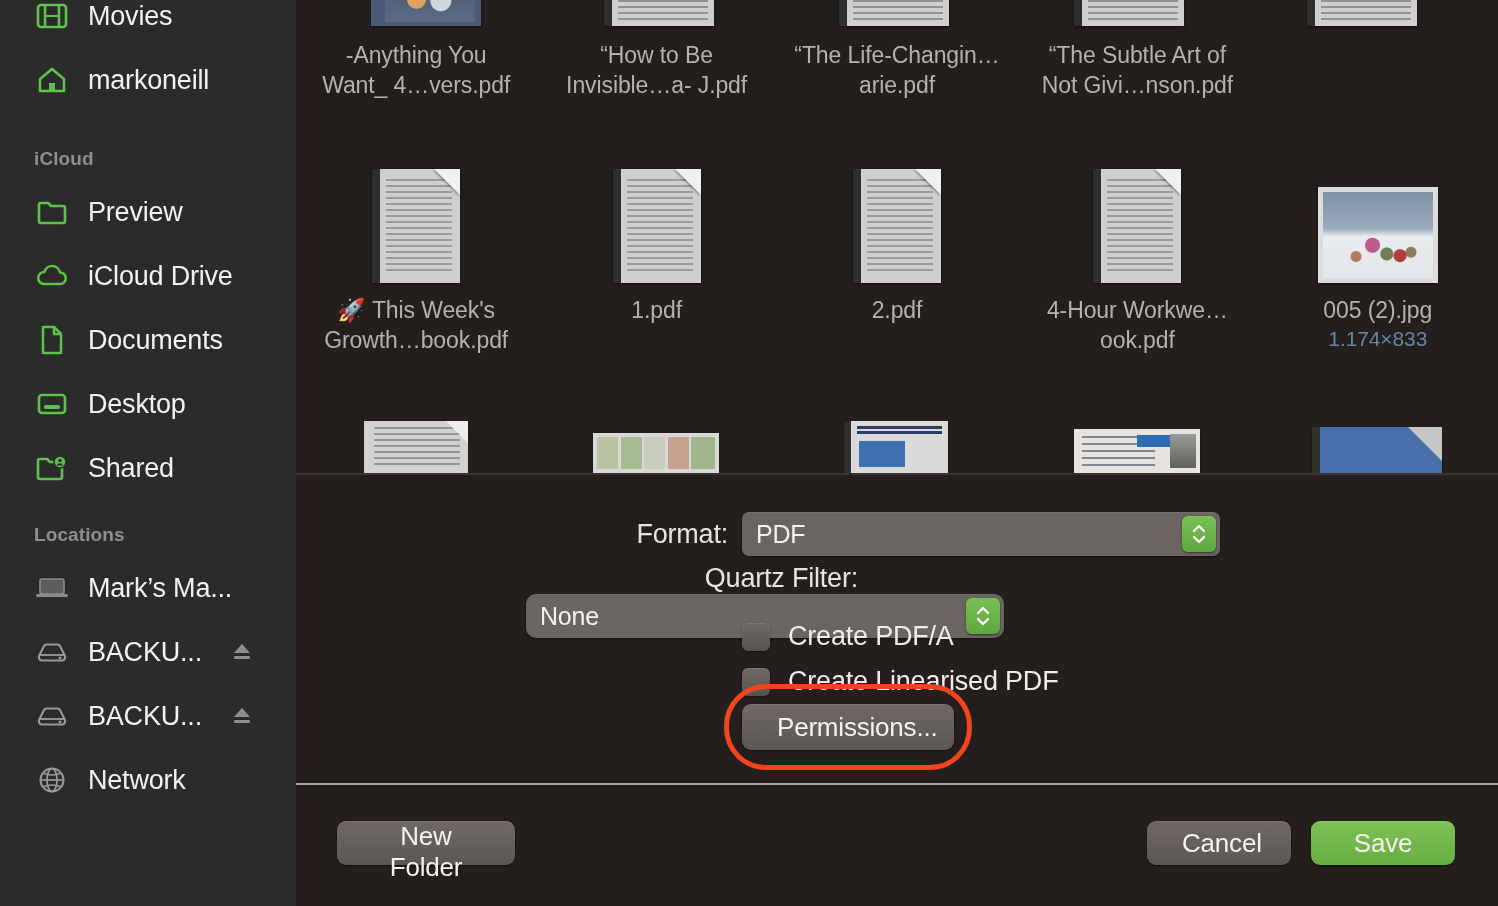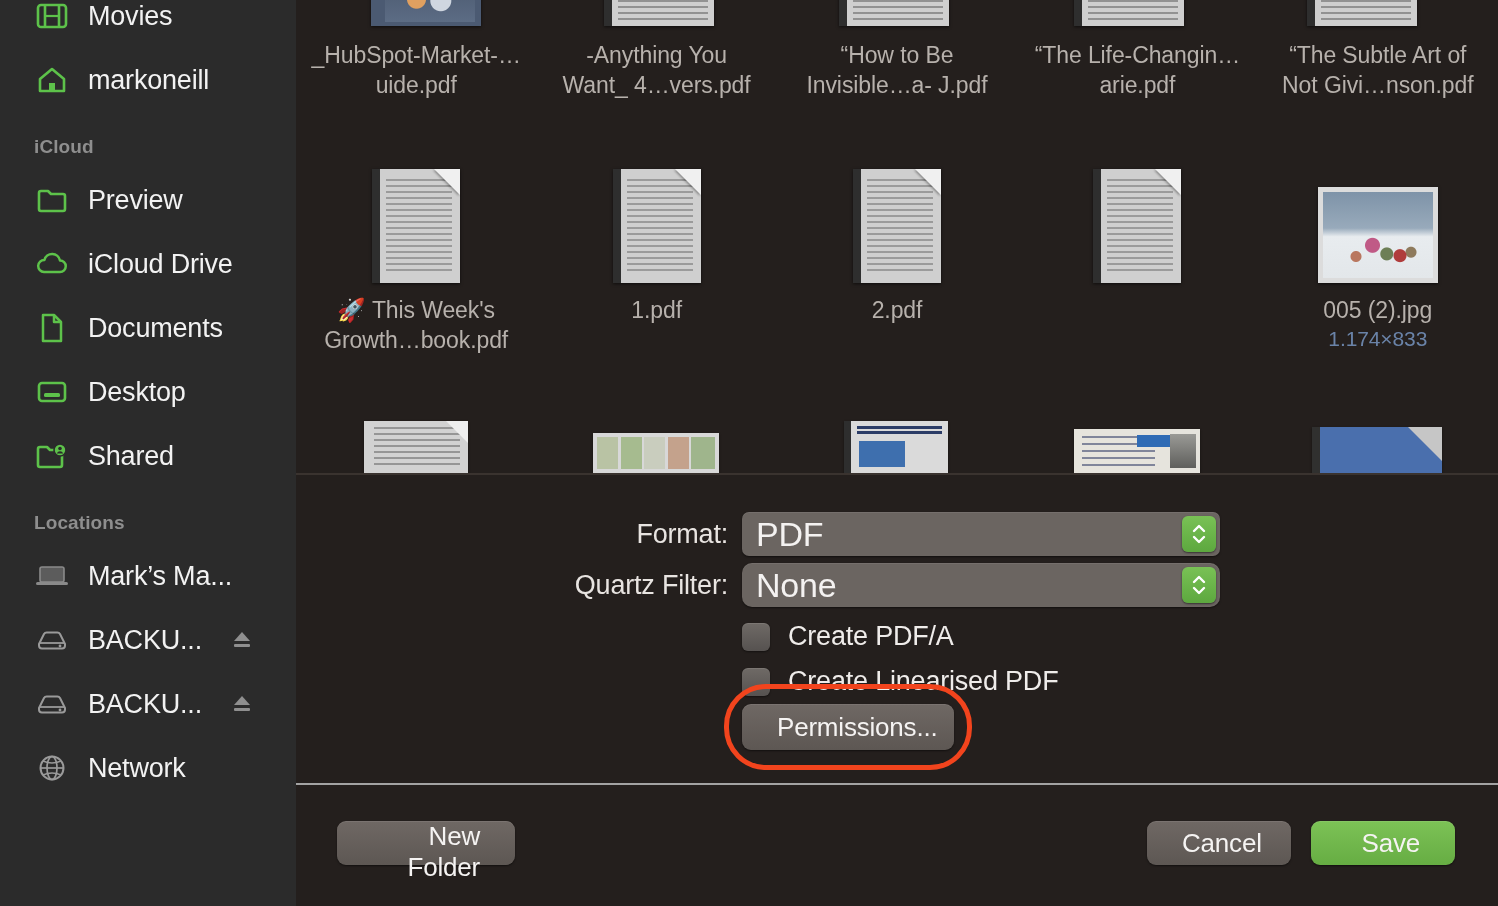--- a/index.html
+++ b/index.html
@@ -202,21 +202,21 @@
   .popup {
     position: relative;
     width: 478px; height: 44px;
     background: #6b6561;
     border-radius: 7px;
     display: flex; align-items: center;
     box-shadow: inset 0 1px 0 rgba(255,255,255,.07), 0 1px 2px rgba(0,0,0,.5);
   }
   .popup .val {
     color: #f4f2f1;
-    font-size: 34px;
+    font-size: 25px;
     padding-left: 14px;
     letter-spacing: -0.2px;
   }
   .stepper {
     position: absolute; right: 4px; top: 4px;
     width: 34px; height: 36px;
     border-radius: 6px;
     background: linear-gradient(to bottom, #79c155, #5da83f);
     display: flex; flex-direction: column;
     align-items: center; justify-content: center;
@@ -248,21 +248,20 @@
     color: #f5f3f2;
     font-size: 26px;
     border: none;
     border-radius: 9px;
     height: 48px;
     padding: 0 35px;
     letter-spacing: -0.2px;
     box-shadow: inset 0 1px 0 rgba(255,255,255,.08), 0 1px 2px rgba(0,0,0,.5);
     font-family: "Liberation Sans", sans-serif;
     cursor: default;
-    text-align: right;
   }
   .btn.primary {
     background: linear-gradient(to bottom, #7cc256, #66ad43);
   }
 
   #permissions-btn {
     position: absolute; left: 744px; top: 703px;
     width: 206px; height: 44px;
     font-size: 26px;
   }
@@ -307,21 +306,21 @@
       <span class="sb-icon">
         <svg width="32" height="28" viewBox="0 0 32 28">
             <path d="M4 13 L16 3 L28 13 V25 H4 Z" fill="none" stroke="#5dc24a" stroke-width="2.6" stroke-linejoin="round"></path>
             <rect x="13" y="17" width="6" height="8" fill="#5dc24a"></rect>
           </svg>
       </span>
       <span class="sb-label">markoneill</span>
     </div>
 
 
-    <div class="sb-section" style="margin-top:24px;margin-bottom:10px;">iCloud</div>
+    <div class="sb-section" style="margin-top:36px;margin-bottom:10px;">iCloud</div>
 
     <div class="sb-item">
       <span class="sb-icon">
         <svg width="32" height="26" viewBox="0 0 32 26">
             <path d="M3 7 V22 a2 2 0 0 0 2 2 H27 a2 2 0 0 0 2-2 V9 a2 2 0 0 0-2-2 H15 L12 4 H5 a2 2 0 0 0-2 2 Z" fill="none" stroke="#5dc24a" stroke-width="2.6" stroke-linejoin="round"></path>
           </svg>
       </span>
       <span class="sb-label">Preview</span>
     </div>
 
@@ -445,23 +444,20 @@
           <div class="ln3"></div>
         </div>
       <div class="r1t" style="left:1011px;">
           <div class="sp"></div>
           <div class="ln3"></div>
         </div>
     </div>
 
     <div class="fgrid" style="top:30px;">
       <div class="fcell">
-        <div class="fname">_HubSpot-Market-…uide.pdf</div>
-      </div>
-      <div class="fcell">
         <div class="fname">-Anything You Want_ 4…vers.pdf</div>
       </div>
       <div class="fcell">
         <div class="fname">“How to Be Invisible…a- J.pdf</div>
       </div>
       <div class="fcell">
         <div class="fname">“The Life-Changin…arie.pdf</div>
       </div>
       <div class="fcell">
         <div class="fname">“The Subtle Art of Not Givi…nson.pdf</div>
@@ -500,20 +496,21 @@
         <div class="fname">2.pdf</div>
       </div>
       <div class="fcell">
         <div class="thumbwrap">
           <div class="pdfthumb">
               <div class="spine"></div>
               <div class="lines"></div>
               <div class="fold"></div>
             </div>
         </div>
+        <div class="fname">4-Hour Workwe…ook.pdf</div>
       </div>
       <div class="fcell">
         <div class="thumbwrap">
           <div class="imgthumb">
               <div class="inner"></div>
             </div>
         </div>
         <div class="fname">005 (2).jpg</div>
         <div class="fdims">1.174×833</div>
       </div>
@@ -562,21 +559,21 @@
         <span class="val">PDF</span>
         <span class="stepper">
           <svg width="20" height="26" viewBox="0 0 20 26">
               <path d="M5 10 L10 5 L15 10" fill="none" stroke="#fff" stroke-width="2.4" stroke-linecap="round" stroke-linejoin="round"></path>
               <path d="M5 16 L10 21 L15 16" fill="none" stroke="#fff" stroke-width="2.4" stroke-linecap="round" stroke-linejoin="round"></path>
             </svg>
         </span>
       </div>
     </div>
 
-    <div class="optrow" style="left:0; top:88px; width:924px; justify-content:flex-end;">
+    <div class="optrow" style="left:0; top:88px; width:924px; flex-direction:column;">
       <span class="optlabel" style="width:200px;">Quartz Filter:</span>
       <div class="popup" style="margin-left:14px;border-radius:10px;">
         <span class="val">None</span>
         <span class="stepper">
           <svg width="20" height="26" viewBox="0 0 20 26">
               <path d="M5 10 L10 5 L15 10" fill="none" stroke="#fff" stroke-width="2.4" stroke-linecap="round" stroke-linejoin="round"></path>
               <path d="M5 16 L10 21 L15 16" fill="none" stroke="#fff" stroke-width="2.4" stroke-linecap="round" stroke-linejoin="round"></path>
             </svg>
         </span>
       </div>

